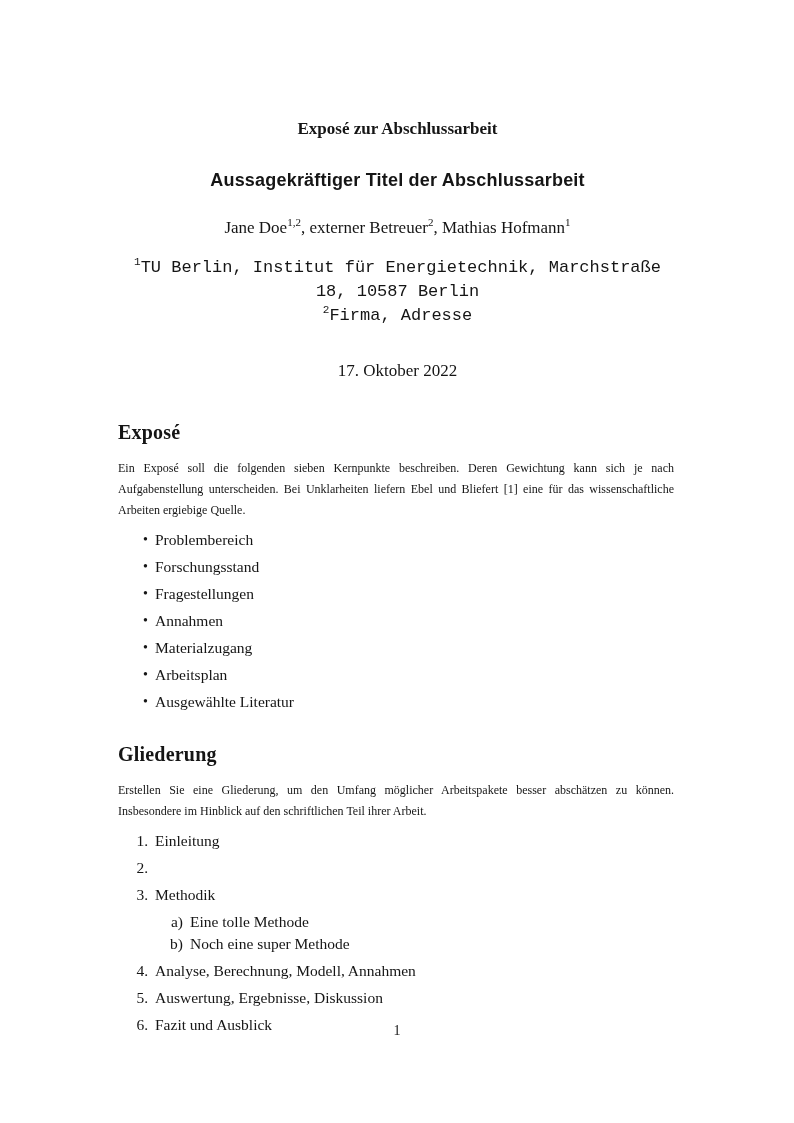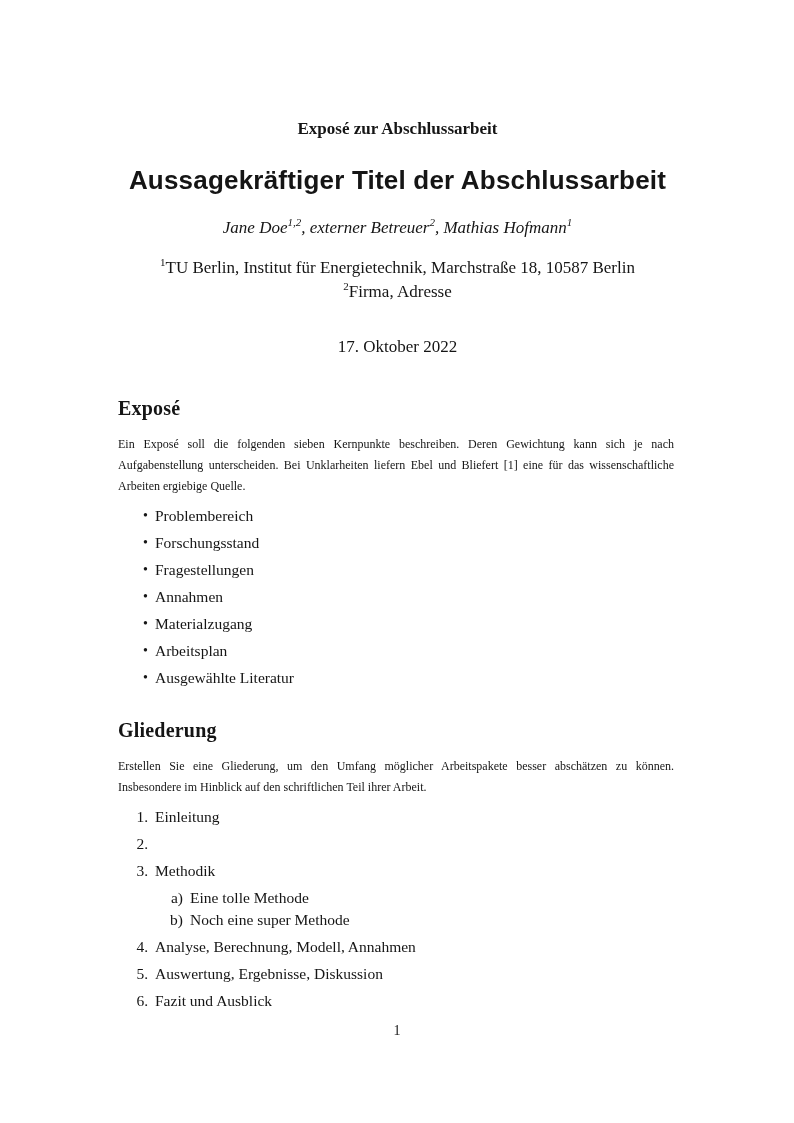--- a/index.html
+++ b/index.html
@@ -19,33 +19,32 @@
   .titleblock { text-align: center; }
   .pretitle {
     font-family: "Liberation Serif", serif;
     font-weight: bold;
     font-size: 17px;
     line-height: 22px;
   }
   .doc-title {
     font-family: "Liberation Sans", sans-serif;
     font-weight: bold;
-    font-size: 26px;
+    font-size: 18px;
     line-height: 32px;
     margin: 24px 0 0 0;
     letter-spacing: 0.2px;
   }
   .authors {
     margin-top: 20px;
     font-size: 17px;
     line-height: 24px;
-    font-style: italic;
   }
   .affils { margin-top: 16px; }
-  .affil-line { font-size: 17px; line-height: 24px; }
+  .affil-line { font-size: 17px; line-height: 24px; font-family: Liberation Mono, monospace; }
   sup.s {
     font-size: 11px;
     line-height: 0;
     vertical-align: super;
   }
   .date {
     margin-top: 32px;
     font-size: 17px;
     line-height: 22px;
   }

